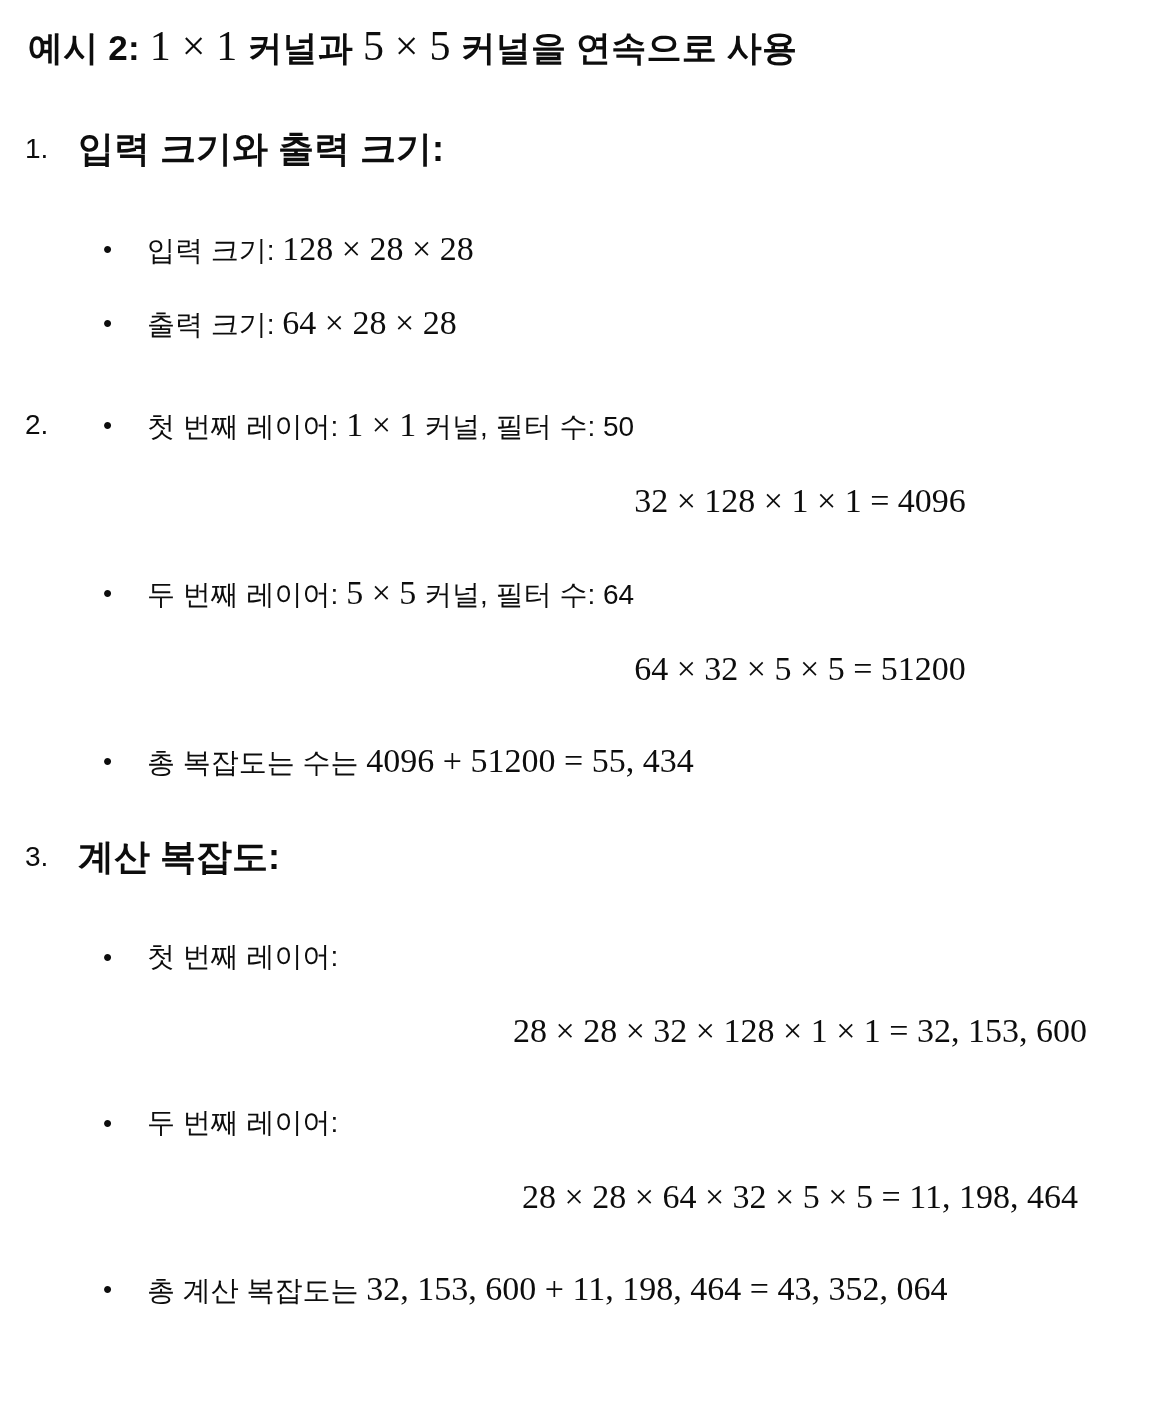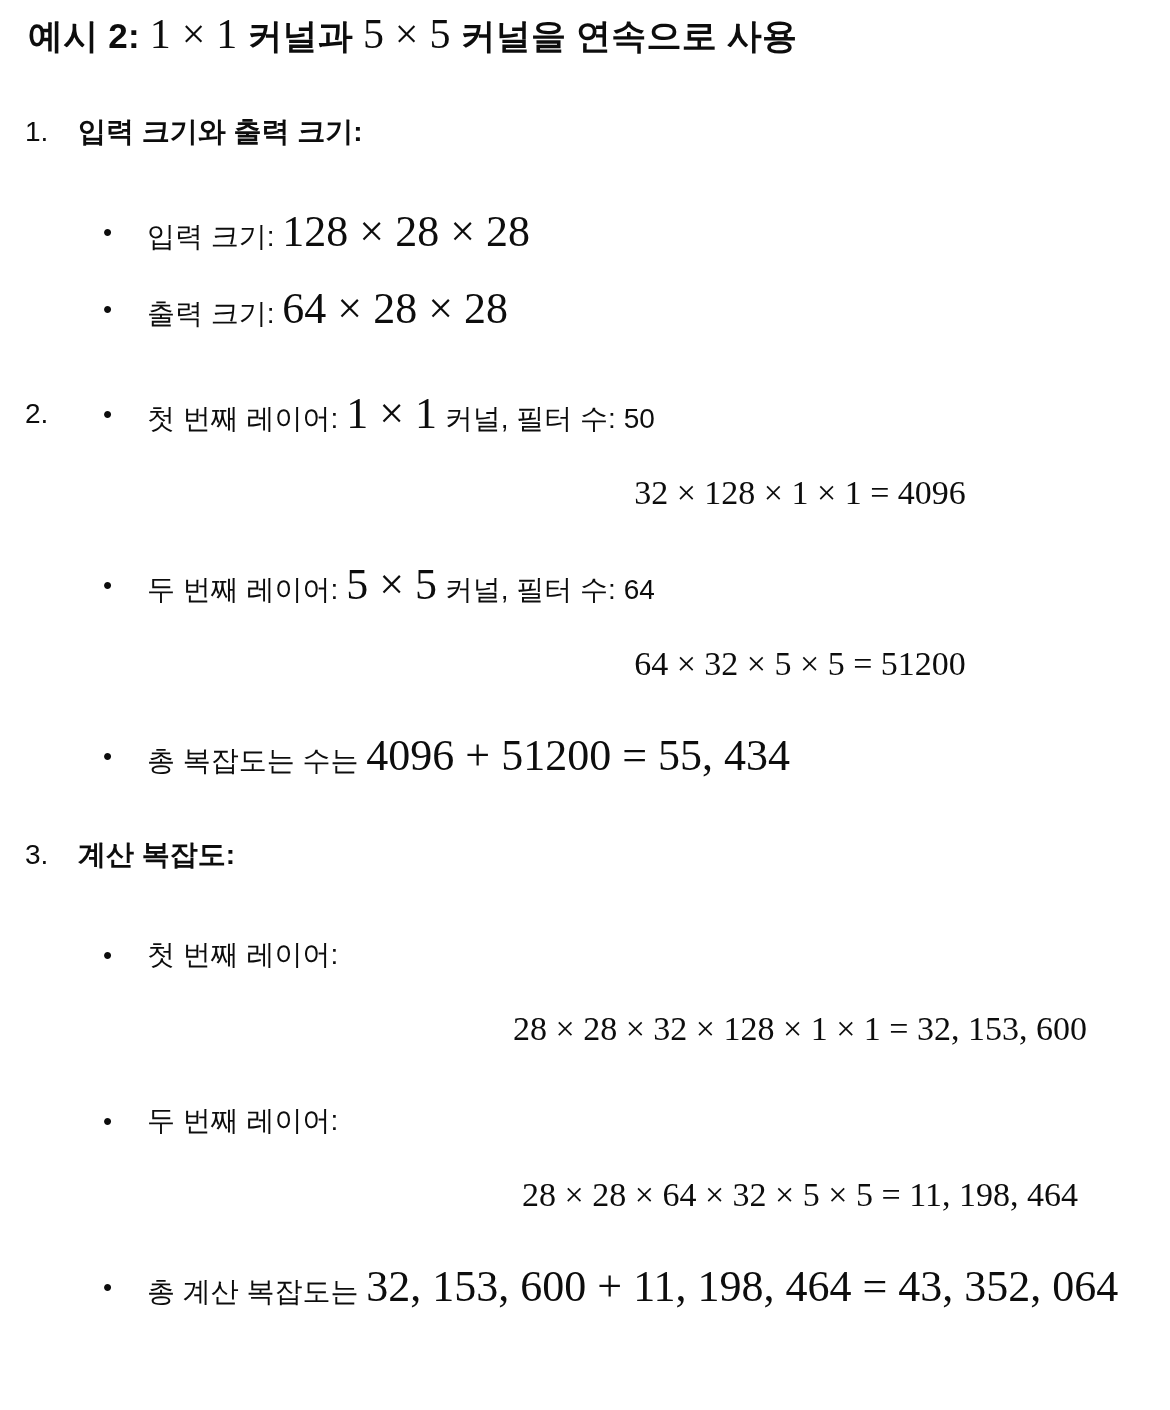--- a/index.html
+++ b/index.html
@@ -8,24 +8,24 @@
     height: 1410px;
     box-sizing: border-box;
     padding-top: 16px;
     background: #ffffff;
     color: #0d0d0d;
     font-family: "Liberation Sans", sans-serif;
     overflow: hidden;
     position: relative;
   }
   .title {
-    margin: 0 0 0 28px;
+    margin: 7px 0 0 28px;
     font-size: 35px;
     font-weight: 700;
-    line-height: 36px;
+    line-height: 46px;
     letter-spacing: 0.2px;
     white-space: nowrap;
   }
   .title .tmath {
     font-family: "Liberation Serif", serif;
     font-weight: 400;
     font-size: 42px;
   }
   .section {
     position: relative;
@@ -35,21 +35,21 @@
   .section.first { margin-top: 60px; }
   .section-num {
     position: absolute;
     left: 25px;
     top: 0;
     font-size: 28px;
     line-height: 36px;
     font-weight: 400;
   }
   .section-heading {
-    font-size: 28px;
+    font-size: 36px;
     font-weight: 700;
     line-height: 36px;
   }
   ul.bullets {
     list-style: none;
     margin: 64px 0 0 0;
     padding: 0 0 0 69px;
   }
   ul.bullets > li {
     position: relative;
@@ -60,21 +60,21 @@
   ul.bullets > li.has-eq { padding-bottom: 12px; }
   .marker {
     position: absolute;
     left: -44px;
     top: 0;
     font-size: 26px;
     line-height: 36px;
   }
   .imath {
     font-family: "Liberation Serif", serif;
-    font-size: 44px;
+    font-size: 34px;
     line-height: 36px;
   }
   .eq {
     font-family: "Liberation Serif", serif;
     font-size: 34px;
     line-height: 52px;
     width: 1306px;
     text-align: center;
     margin-top: 30px;
     white-space: nowrap;

